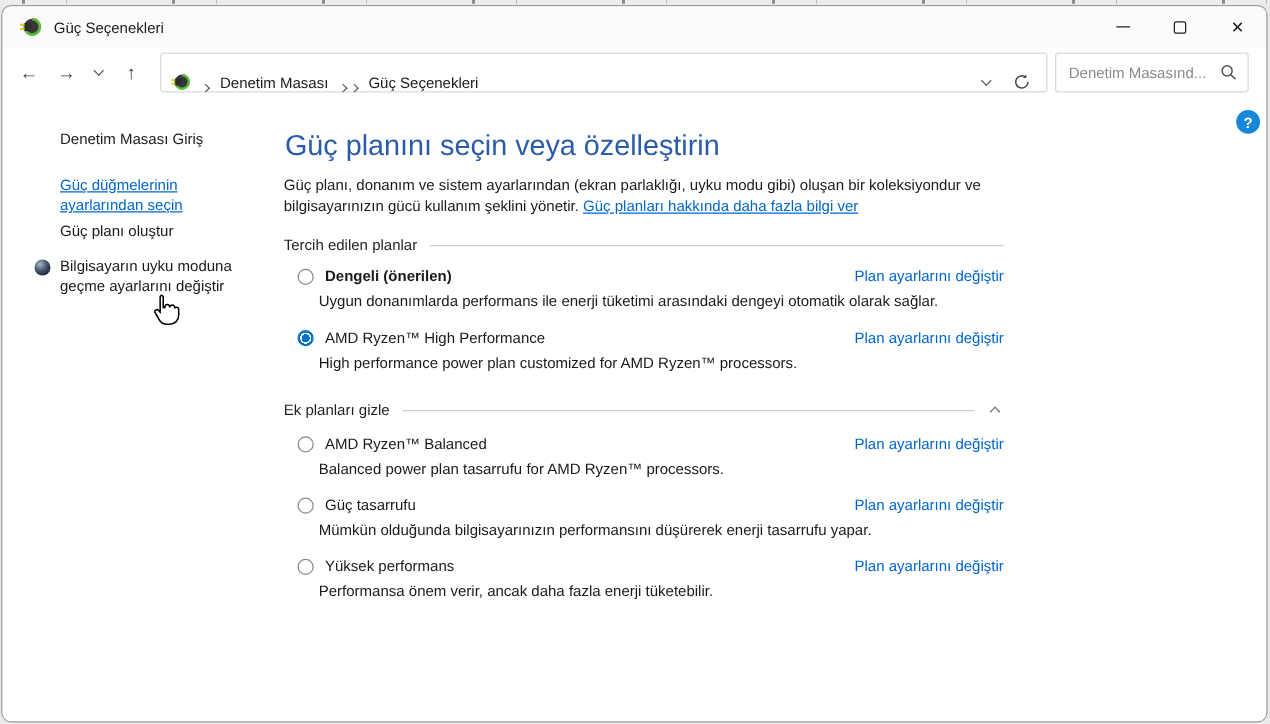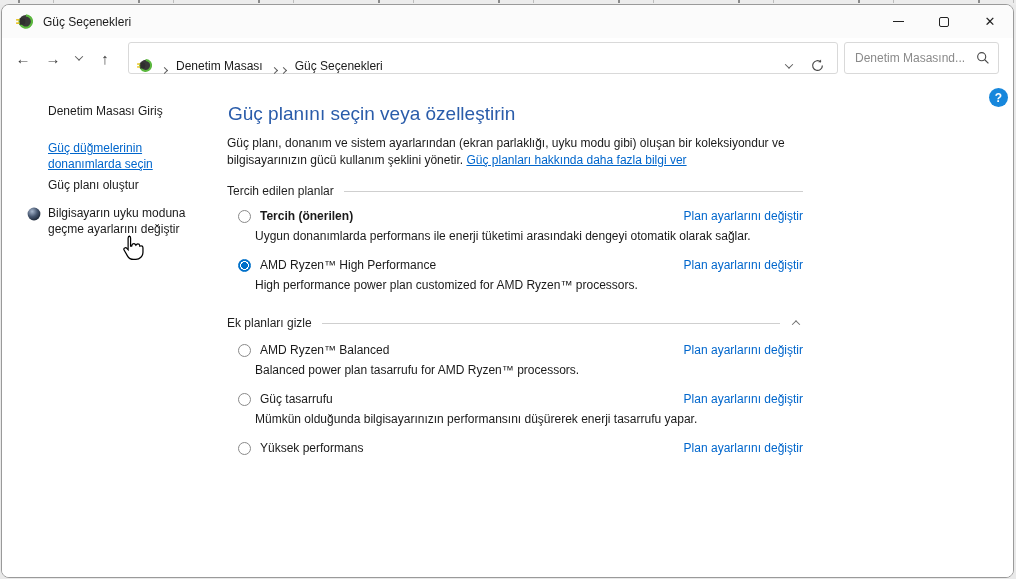--- a/index.html
+++ b/index.html
@@ -49,21 +49,21 @@
   .searchbox input::placeholder { color:#8a8a8a; }
   
   .content { flex:1; position:relative; background:#fff; }
   .sidebar { position:absolute; left:16px; top:0; width:218px; height:100%; padding:25px 0 0 30px; }
   .side-item { margin-bottom:14px; width:160px; line-height:16px; color:#1b1b1b; }
   .side-link-hover { color:#0066cc; text-decoration:underline; cursor:pointer; }
   .side-task { display:flex; margin-bottom:10px; width:186px; margin-left:-22px; }
   .side-task .t-icon { width:16px; height:16px; margin-right:6px; flex:0 0 auto; margin-top:1px; }
   .side-task .t-label { width:158px; line-height:16px; }
   .main { position:absolute; left:225px; top:25px; width:576px; }
-  h1 { font-size:19px; font-weight:400; color:#2a5caa; margin:0 0 10px 1px; letter-spacing:0; }
+  h1 { font-size:23px; font-weight:400; color:#2a5caa; margin:0 0 10px 1px; letter-spacing:0; }
   .intro { line-height:17px; margin-bottom:15px; max-width:566px; }
   .link { color:#0066cc; cursor:pointer; }
   .link.u { text-decoration:underline; }
   .group-hdr { display:flex; align-items:center; margin:0 0 11px 0; }
   .group-hdr .lbl { color:#1f1f1f; white-space:nowrap; margin-right:10px; }
   .group-hdr .rule { flex:1; height:1px; background:#cfcfcf; }
   .group-hdr .chev-btn { margin-left:9px; display:flex; align-items:center; justify-content:center; width:14px; height:12px; cursor:pointer; }
   .plan { margin-bottom:14px; }
   .plan-head { display:flex; align-items:center; padding-left:11px; }
   .radio { width:13px; height:13px; border-radius:50%; border:1px solid #8a8a8a; background:#fff; flex:0 0 auto; cursor:pointer; }
@@ -161,21 +161,21 @@
       </svg>
     </div>
   </div>
 
   <div class="content">
 
     <div class="help-badge">?</div>
 
     <div class="sidebar">
       <div class="side-item" style="margin-bottom:21px;">Denetim Masası Giriş</div>
-      <div class="side-item side-link-hover" style="margin-bottom:5px;">Güç düğmelerinin donanımlarda seçin</div>
+      <div class="side-item side-link-hover" style="margin-bottom:5px;">Güç düğmelerinin ayarlarından seçin</div>
       <div class="side-item" style="margin-bottom:12px;">Güç planı oluştur</div>
 
 
       <div class="side-task">
         <svg class="t-icon" viewBox="0 0 16 16">
           <circle cx="8" cy="8" r="6.4" fill="url(#sleepg)"></circle>
         </svg>
         <span class="t-label">Bilgisayarın uyku moduna geçme ayarlarını değiştir</span>
       </div>
 
@@ -191,21 +191,21 @@
       <div class="intro"><span>Güç planı, donanım ve sistem ayarlarından (ekran parlaklığı, uyku modu gibi) oluşan bir koleksiyondur ve bilgisayarınızın gücü kullanım şeklini yönetir. </span><span class="link u">Güç planları hakkında daha fazla bilgi ver</span></div>
 
       <div class="group-hdr">
         <span class="lbl">Tercih edilen planlar</span>
         <span class="rule"></span>
       </div>
 
       <div class="plan">
         <div class="plan-head">
           <span class="radio"></span>
-          <span class="plan-name bold">Tercih (önerilen)</span>
+          <span class="plan-name bold">Dengeli (önerilen)</span>
           <span class="plan-link">Plan ayarlarını değiştir</span>
         </div>
         <div class="plan-desc">Uygun donanımlarda performans ile enerji tüketimi arasındaki dengeyi otomatik olarak sağlar.</div>
       </div>
 
       <div class="plan">
         <div class="plan-head">
           <span class="radio checked"></span>
           <span class="plan-name">AMD Ryzen™ High Performance</span>
           <span class="plan-link">Plan ayarlarını değiştir</span>
@@ -238,17 +238,18 @@
         </div>
         <div class="plan-desc">Mümkün olduğunda bilgisayarınızın performansını düşürerek enerji tasarrufu yapar.</div>
       </div>
 
       <div class="plan">
         <div class="plan-head">
           <span class="radio"></span>
           <span class="plan-name">Yüksek performans</span>
           <span class="plan-link">Plan ayarlarını değiştir</span>
         </div>
+        <div class="plan-desc">Performansa önem verir, ancak daha fazla enerji tüketebilir.</div>
       </div>
 
     </div>
   </div>
 </div>
 
 </body></html>

